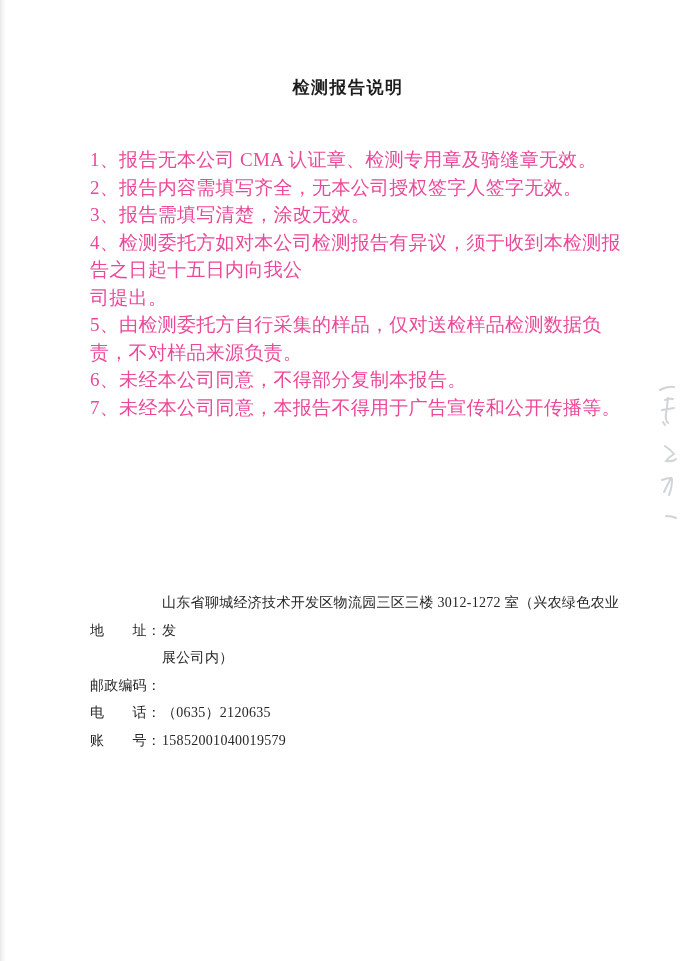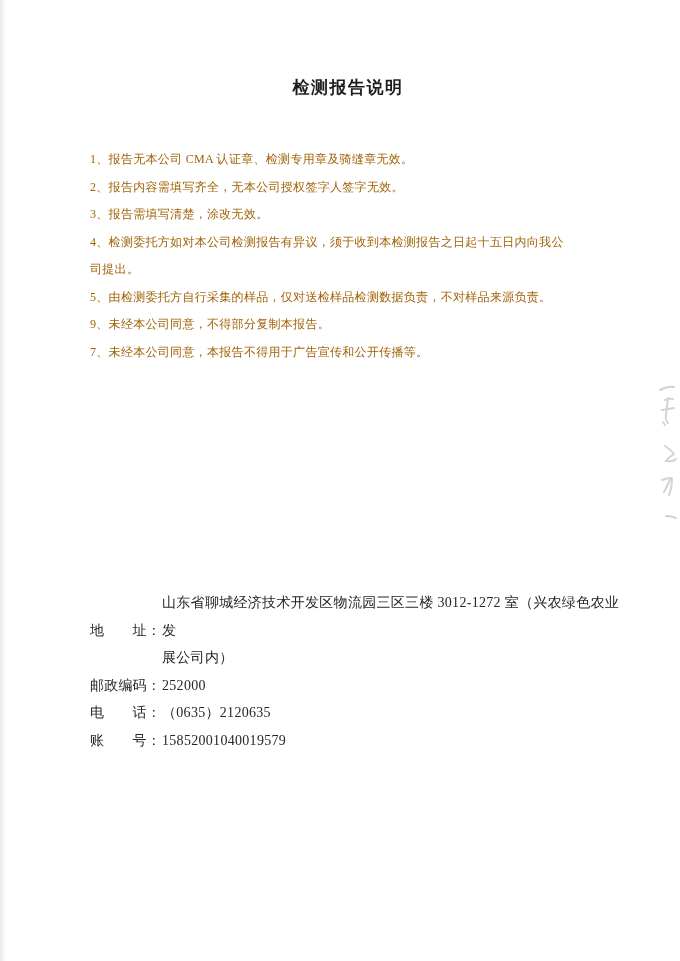--- a/index.html
+++ b/index.html
@@ -35,23 +35,23 @@
     color: #1c1c1c;
     transform: translateX(8px);
   }
   .notes {
     position: absolute;
     top: 146px;
     left: 90px;
     width: 532px;
   }
   .note-item {
-    font-size: 12px;
+    font-size: 19px;
     line-height: 27.5px;
-    color: #a16207;
+    color: #ec4899;
     white-space: pre-line;
     letter-spacing: 0.3px;
   }
   .contact {
     position: absolute;
     top: 589px;
     left: 90px;
     width: 534px;
   }
   .contact-row {
@@ -89,33 +89,32 @@
 
   <div class="doc-title">检测报告说明</div>
 
   <div class="notes">
     <p class="note-item">1、报告无本公司 CMA 认证章、检测专用章及骑缝章无效。</p>
     <p class="note-item">2、报告内容需填写齐全，无本公司授权签字人签字无效。</p>
     <p class="note-item">3、报告需填写清楚，涂改无效。</p>
     <p class="note-item">4、检测委托方如对本公司检测报告有异议，须于收到本检测报告之日起十五日内向我公
 司提出。</p>
     <p class="note-item">5、由检测委托方自行采集的样品，仅对送检样品检测数据负责，不对样品来源负责。</p>
-    <p class="note-item">9、未经本公司同意，不得部分复制本报告。</p>
+    <p class="note-item">6、未经本公司同意，不得部分复制本报告。</p>
     <p class="note-item">7、未经本公司同意，本报告不得用于广告宣传和公开传播等。</p>
   </div>
 
   <div class="contact">
     <div class="contact-row">
       <span class="contact-label">地　　址：</span>
       <span class="contact-value">山东省聊城经济技术开发区物流园三区三楼 3012-1272 室（兴农绿色农业发
 展公司内）</span>
     </div>
     <div class="contact-row">
       <span class="contact-label">邮政编码：</span>
-      <span class="contact-value">252000</span>
     </div>
     <div class="contact-row">
       <span class="contact-label">电　　话：</span>
       <span class="contact-value">（0635）2120635</span>
     </div>
     <div class="contact-row">
       <span class="contact-label">账　　号：</span>
       <span class="contact-value">15852001040019579</span>
     </div>
   </div>

